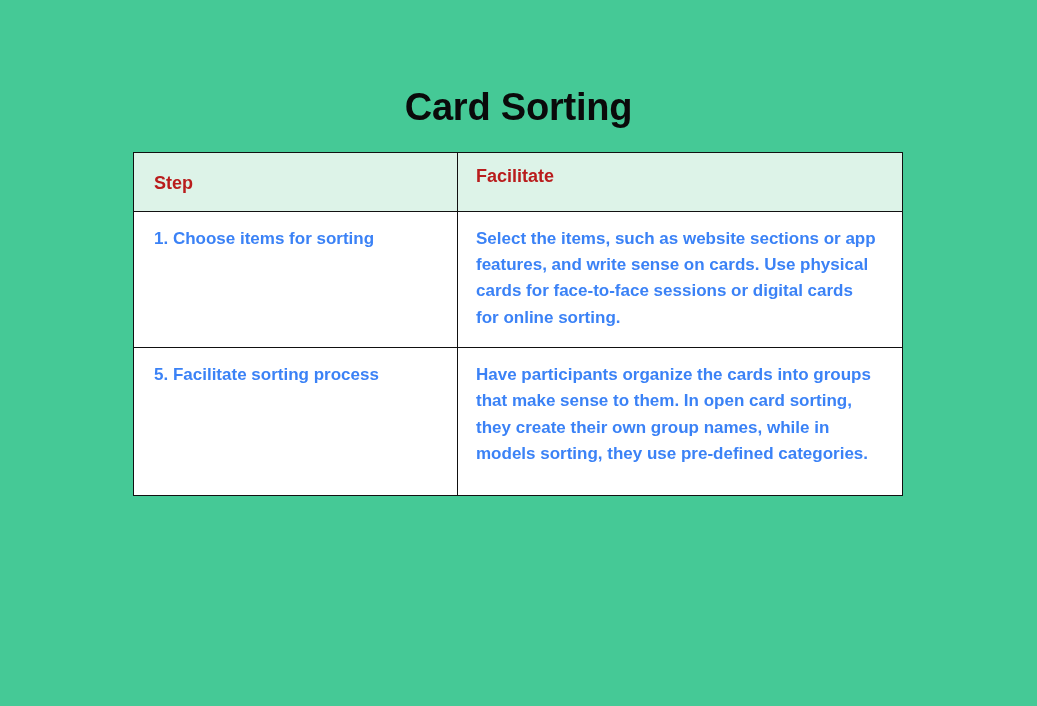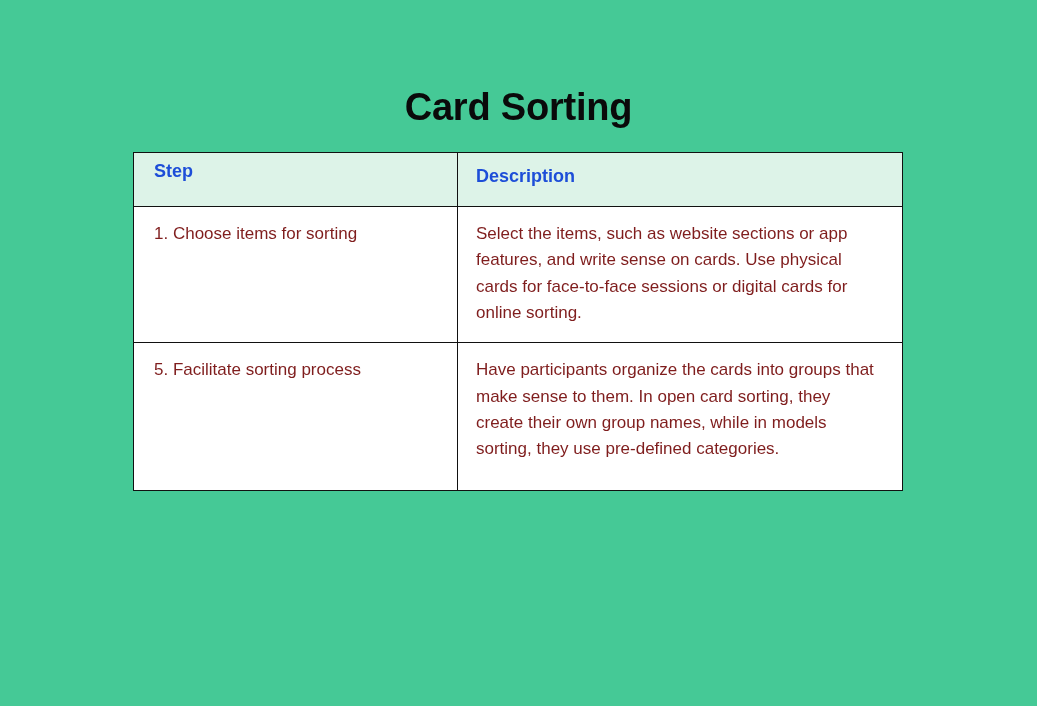--- a/index.html
+++ b/index.html
@@ -49,34 +49,34 @@
     vertical-align: top;
     text-align: left;
   }
   col.col-step { width: 324px; }
   col.col-desc { width: 445px; }
 
   thead th {
     background: #ddf3e8;
     font-size: 18px;
     font-weight: bold;
-    color: #1d4ed8;
+    color: #b91c1c;
     height: 54px;
-    padding: 8px 0 16px 20px;
+    padding: 20px 0 16px 20px;
     line-height: 1.2;
   }
   thead th.head-desc {
     padding-top: 13px;
     padding-left: 18px;
   }
 
   tbody td {
     font-size: 17px;
-    font-weight: normal;
-    color: #7f1d1d;
+    font-weight: bold;
+    color: #3b82f6;
     line-height: 1.55;
   }
   tbody td.cell-step {
     padding: 14px 14px 14px 20px;
   }
   tbody td.cell-desc {
     padding: 14px 22px 16px 18px;
   }
   tbody tr.row-1 td { height: 124px; }
   tbody tr.row-2 td { height: 148px; }
@@ -91,21 +91,21 @@
 
   <div class="table-wrap">
     <table class="steps-table">
       <colgroup>
         <col class="col-step">
         <col class="col-desc">
       </colgroup>
       <thead>
         <tr>
           <th class="head-step">Step</th>
-          <th class="head-desc">Description</th>
+          <th class="head-desc">Facilitate</th>
         </tr>
       </thead>
       <tbody>
         <tr class="row-1">
           <td class="cell-step">1. Choose items for sorting</td>
           <td class="cell-desc">Select the items, such as website sections or app features, and write sense on cards. Use physical cards for face-to-face sessions or digital cards for online sorting.</td>
         </tr>
         <tr class="row-2">
           <td class="cell-step">5. Facilitate sorting process</td>
           <td class="cell-desc">Have participants organize the cards into groups that make sense to them. In open card sorting, they create their own group names, while in models sorting, they use pre-defined categories.</td>

